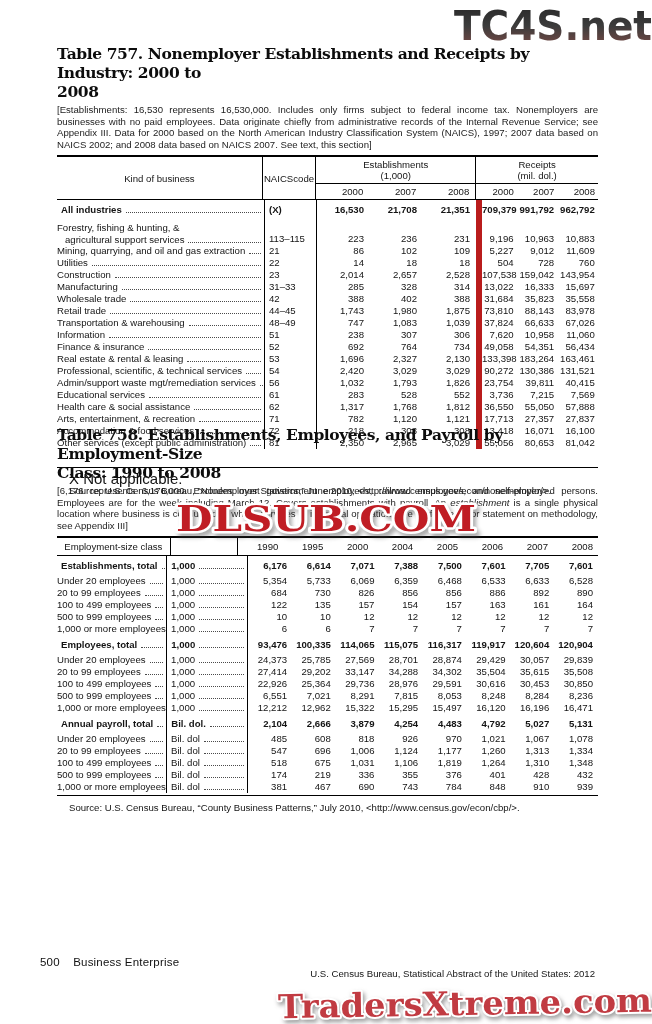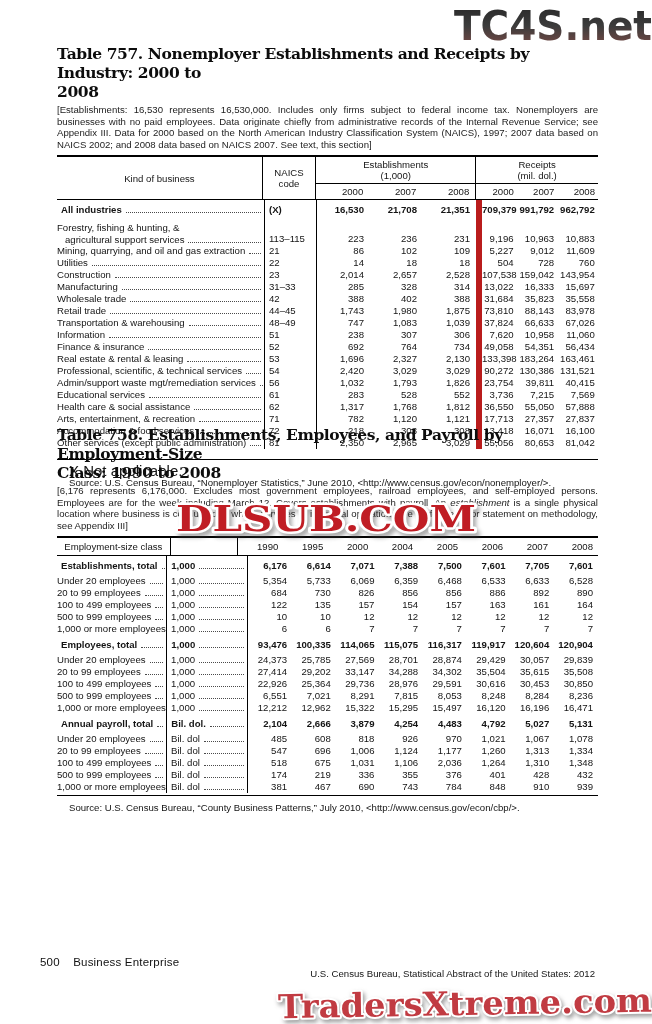--- a/index.html
+++ b/index.html
@@ -28,28 +28,28 @@
   .row-2l .c-label757{display:block;}
   .row-2l .cell{padding-top:3px;}
   .lab-line{display:flex;align-items:baseline;line-height:11.5px;white-space:nowrap;}
   .lab-line.indent{padding-left:8px;}
   .row-2l .c-naics,.row-2l .c-est,.row-2l .c-rec{display:flex;align-items:flex-end;}
   .row-2l .c-est,.row-2l .c-rec{justify-content:flex-end;}
   
   .hdr757{display:flex;border-top:2px solid #000;border-bottom:1.6px solid #000;}
   .hdr757 .h-label{width:207px;display:flex;align-items:center;justify-content:center;font-size:9.6px;}
   .hdr757 .h-naics{width:53px;border-left:1px solid #000;border-right:1px solid #000;
-                   display:flex;flex-direction:column;align-items:center;justify-content:center;
+                   display:flex;flex-direction:row;align-items:center;justify-content:center;
                    font-size:9.6px;line-height:11px;}
   .h-group{display:flex;flex-direction:column;}
   .h-group.g2{border-left:1px solid #000;}
   .h-group .g-title{text-align:center;font-size:9.6px;line-height:11px;padding-top:2px;
                     border-bottom:1px solid #000;padding-bottom:2px;}
   .h-years{display:flex;font-size:9.6px;height:15px;align-items:center;}
-  .body757{border-bottom:1.6px solid #000;padding-bottom:10px;}
+  .body757{border-bottom:1.6px solid #000;padding-bottom:18px;}
   .foot-note{font-size:15px;line-height:11.5px;margin-top:5px;padding-left:12px;}
   .src-line{font-size:9.6px;line-height:11.5px;padding-left:12px;}
   
   .hdr758{display:flex;border-top:2px solid #000;border-bottom:1.1px solid #000;height:17px;
           align-items:center;font-size:9.6px;}
   .hdr758 .h-label{width:113px;text-align:center;}
   .hdr758 .h-unit{width:67px;border-left:1px solid #000;border-right:1px solid #000;height:100%;}
   .c-label758{width:113px;display:flex;align-items:baseline;overflow:hidden;white-space:nowrap;}
   .c-unit{width:85px;border-left:1px solid #000;border-right:1px solid #000;padding-left:4px;
           display:flex;align-items:baseline;overflow:hidden;white-space:nowrap;}
@@ -674,21 +674,21 @@
               <span class="leader"></span>
             </div>
             <div class="cell c-unit">
               <span>Bil. dol</span>
               <span class="leader"></span>
             </div>
             <div class="cell c-year">518</div>
             <div class="cell c-year">675</div>
             <div class="cell c-year">1,031</div>
             <div class="cell c-year">1,106</div>
-            <div class="cell c-year">2,036</div>
+            <div class="cell c-year">1,819</div>
             <div class="cell c-year">1,264</div>
             <div class="cell c-year">1,310</div>
             <div class="cell c-year">1,348</div>
           </div>
           <div class="t-row">
             <div class="cell c-label758">
               <span>500 to 999 employees</span>
               <span class="leader"></span>
             </div>
             <div class="cell c-unit">

